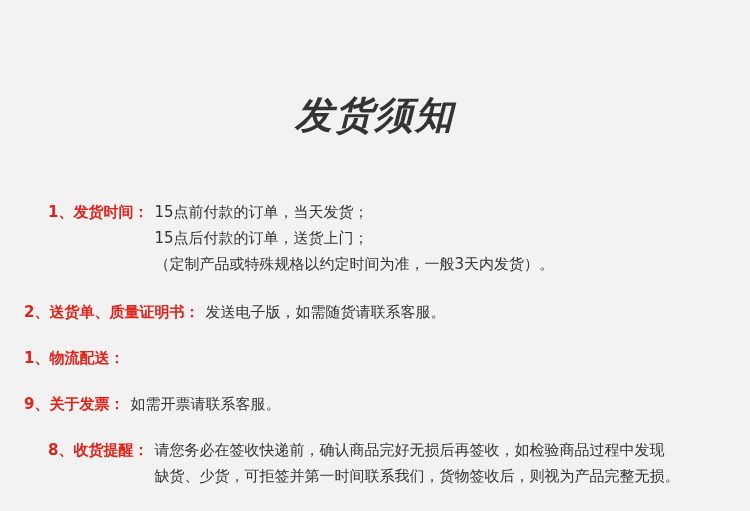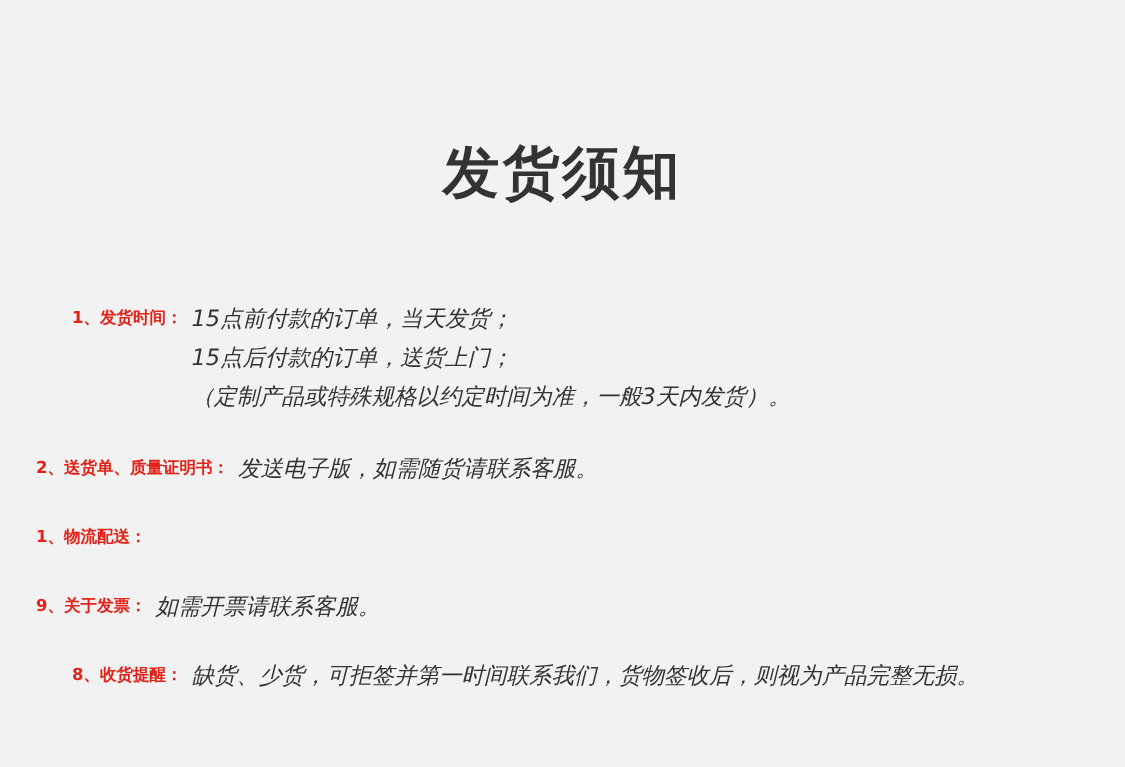--- a/index.html
+++ b/index.html
@@ -20,51 +20,51 @@
     box-sizing: border-box;
   }
   .title {
     text-align: center;
     font-size: 38px;
     font-weight: bold;
     color: #333333;
     letter-spacing: 2px;
     padding-top: 68px;
     line-height: 1.2;
+    font-style: italic;
   }
   .notice-list {
     margin: 0;
     padding: 34px 0 0 0;
     list-style: none;
   }
   .notice-item {
     display: flex;
     align-items: flex-start;
     padding: 0 48px 0 48px;
     margin-bottom: 22px;
   }
   .notice-item.compact {
     margin-bottom: 20px;
     padding-left: 24px;
   }
   .item-label {
     color: #e2231a;
-    font-size: 11px;
+    font-size: 15px;
     font-weight: bold;
     white-space: nowrap;
     line-height: 26px;
     flex: 0 0 auto;
   }
   .item-body {
     color: #333333;
     font-size: 15px;
     line-height: 26px;
     padding-left: 6px;
     flex: 1 1 auto;
-    font-style: italic;
   }
   .item-body .line {
     display: block;
     white-space: nowrap;
   }
 </style>
 </head>
 <body>
 
 <div class="page">
@@ -96,18 +96,19 @@
     <li class="notice-item compact">
       <span class="item-label">9、关于发票：</span>
       <span class="item-body">
         <span class="line">如需开票请联系客服。</span>
       </span>
     </li>
 
     <li class="notice-item">
       <span class="item-label">8、收货提醒：</span>
       <span class="item-body">
+        <span class="line">请您务必在签收快递前，确认商品完好无损后再签收，如检验商品过程中发现</span>
         <span class="line">缺货、少货，可拒签并第一时间联系我们，货物签收后，则视为产品完整无损。</span>
       </span>
     </li>
 
   </ul>
 </div>
 
 </body></html>

